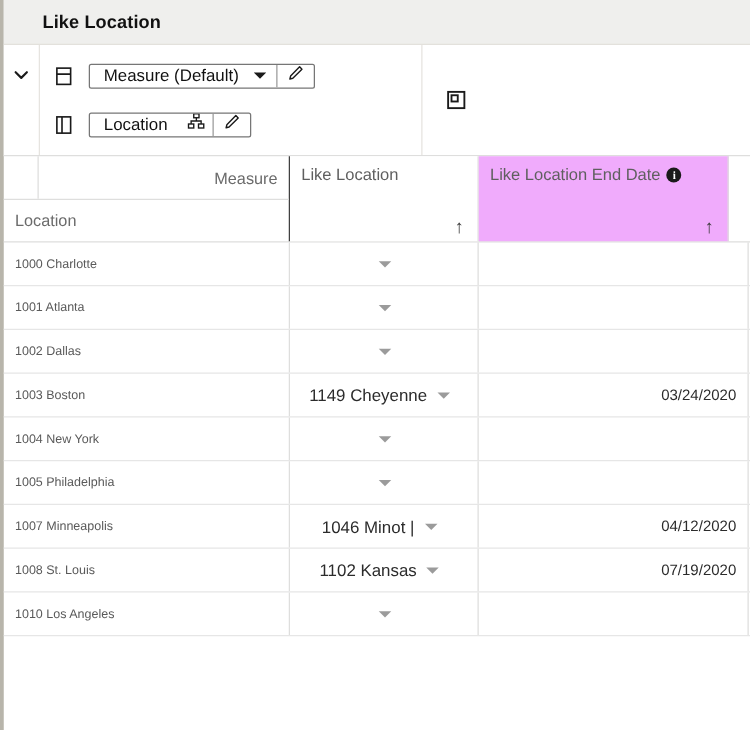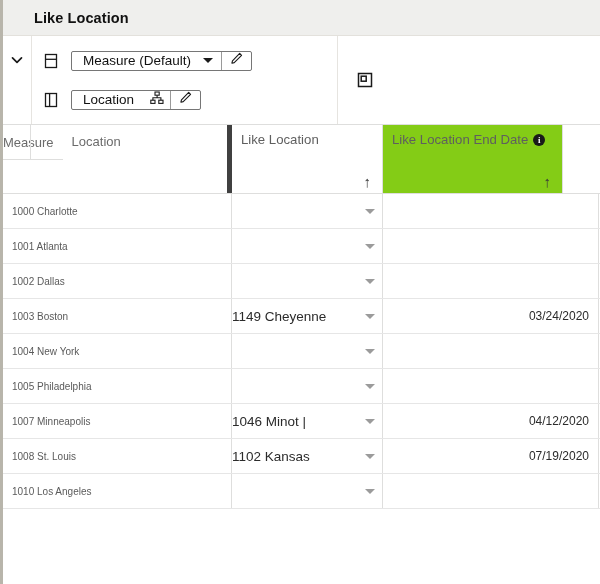--- a/index.html
+++ b/index.html
@@ -101,23 +101,23 @@
   }
   .tb-right-icon { width: 24px; height: 24px; display: flex; align-items: center; justify-content: center; }
 
   
   .grid { position: relative; width: 597px; }
 
   .grid-head { display: flex; height: 69px; border-bottom: 1px solid #dededd; }
 
   .hc-corner {
     width: 229px;
-    display: flex; flex-direction: row;
+    display: flex; flex-direction: column;
     flex: none;
-    border-right: 5px solid #404040;
+    border-right: 1px solid #404040;
   }
   .hc-corner-top {
     height: 35px;
     border-bottom: 1px solid #dededd;
     display: flex; align-items: center; justify-content: flex-end;
     padding-right: 9px;
     position: relative;
   }
   .hc-corner-top::before {
     content: "";
@@ -132,21 +132,21 @@
   .hc-measure { font-size: 13px; color: #6b6b6b; }
   .hc-location { font-size: 13px; color: #6b6b6b; }
 
   .hc {
     flex: none;
     position: relative;
     border-right: 1px solid #dededd;
     padding: 7px 9px 0 9px;
   }
   .hc.likeloc { width: 151px; background: #ffffff; }
-  .hc.enddate { width: 180px; background: #84cc16; }
+  .hc.enddate { width: 200px; background: #f0abfc; }
   .hc-title {
     font-size: 13.2px;
     color: #5f5f5f;
     display: flex; align-items: center; gap: 5px;
     white-space: nowrap;
   }
   .hc-sort {
     position: absolute;
     right: 11px; bottom: 4px;
     font-size: 15px;
@@ -170,21 +170,21 @@
     border-right: 1px solid #dededd;
     display: flex; align-items: center;
     padding-left: 9px;
     font-size: 10px;
     color: #5a5a5a;
   }
   .cell-like {
     width: 151px; flex: none;
     border-right: 1px solid #dededd;
     display: flex; align-items: center;
-    justify-content: space-between;
+    justify-content: center;
     padding-right: 7px;
     gap: 8px;
     font-size: 13.5px;
     color: #2b2b2b;
   }
   .cell-like .val { white-space: nowrap; }
   .cell-date {
     width: 216px; flex: none;
     border-right: 1px solid #dededd;
     display: flex; align-items: center; justify-content: flex-end;

